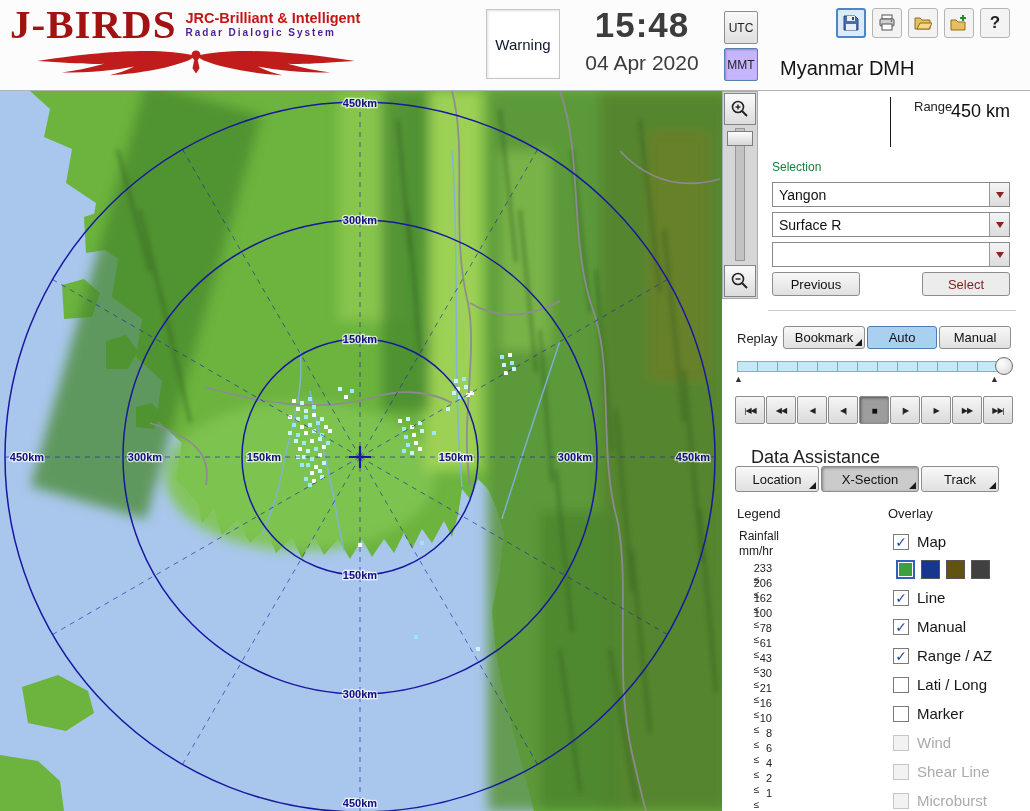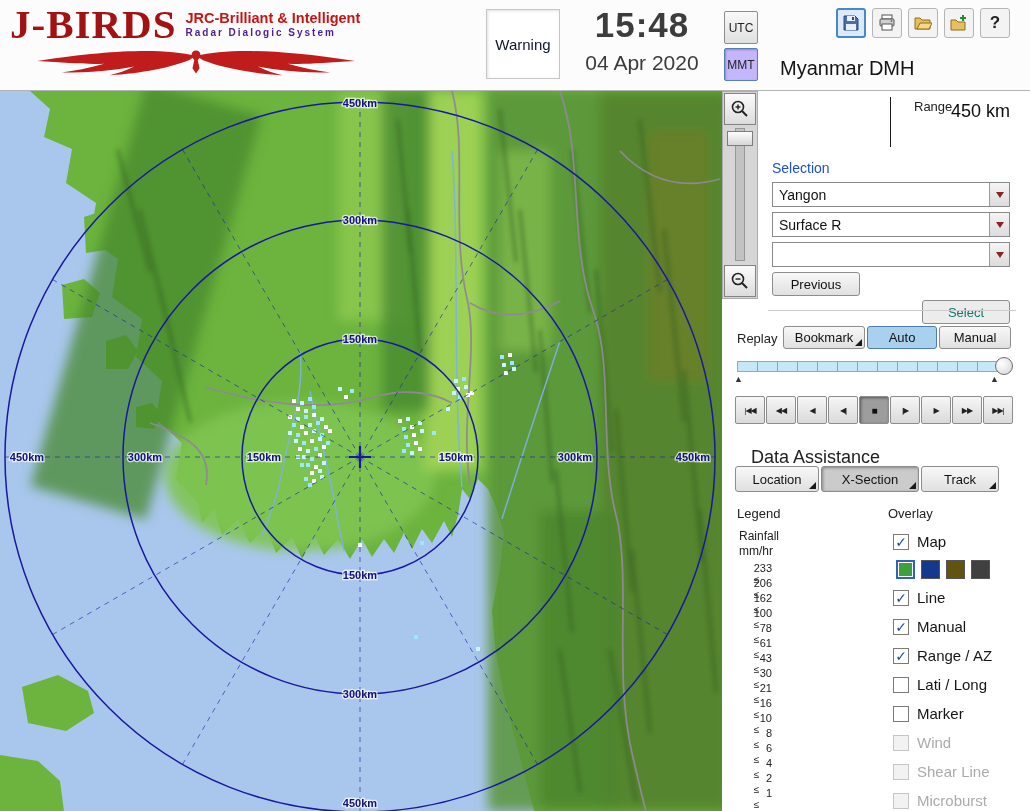--- a/index.html
+++ b/index.html
@@ -49,30 +49,30 @@
        border:1px solid #838383;display:flex;align-items:center;justify-content:center;}
   .zoom-track{flex:1;width:10px;background:#c2c2c2;border:1px solid #979797;margin:3px 0;position:relative;}
   .zoom-thumb{position:absolute;left:-9px;top:2px;width:26px;height:15px;
        background:linear-gradient(#fdfdfd,#d6d6d6);border:1px solid #7d7d7d;}
 
   
   #panel{position:absolute;left:722px;top:91px;width:308px;height:720px;background:#fff;}
   .vline{position:absolute;left:168px;top:6px;width:1px;height:50px;background:#1a1a1a;}
   .range-label{position:absolute;left:192px;top:8px;font-size:13px;color:#222;}
   .range-value{position:absolute;right:20px;top:10px;font-size:18px;color:#0d0d0d;}
-  .sel-label{position:absolute;left:50px;top:69px;font-size:14px;color:#1d4ed8;}
+  .sel-label{position:absolute;left:50px;top:69px;font-size:12px;color:#15803d;}
   .combo{position:absolute;left:50px;width:238px;height:25px;background:#fff;border:1px solid #8a8a8a;
        display:flex;align-items:center;}
   .combo-text{flex:1;padding-left:6px;font-size:14px;color:#111;}
   .combo-arrow{width:20px;height:100%;background:linear-gradient(#f4f4f4,#dcdcdc);border-left:1px solid #9a9a9a;
        display:flex;align-items:center;justify-content:center;}
   .tri{width:0;height:0;border-left:4px solid transparent;border-right:4px solid transparent;border-top:6px solid #8a2424;}
   .btn{position:absolute;background:linear-gradient(#f8f8f8,#e0e0e0);border:1px solid #8d8d8d;border-radius:3px;
        font-size:13px;color:#111;display:flex;align-items:center;justify-content:center;font-family:inherit;}
-  .btn.disabled{color:#0f766e;background:#ececec;margin-top:28px;}
+  .btn.disabled{color:#7f1d1d;background:#ececec;}
   .btn.pressed{background:#cbcbcb;box-shadow:inset 1px 1px 3px rgba(0,0,0,.35);}
   .btn.selected-blue{background:#a9d0ef;border-color:#4c7cb2;}
   .btn.corner::after{content:"";position:absolute;right:2px;bottom:2px;width:0;height:0;
        border-left:7px solid transparent;border-bottom:7px solid #1a1a1a;}
   .hline{position:absolute;left:46px;top:219px;width:248px;height:1px;background:#cdcdcd;}
   .replay-label{position:absolute;left:15px;top:240px;font-size:13px;color:#222;}
   .rtrack{position:absolute;left:15px;top:270px;width:270px;height:11px;background:#c6e8f6;
        border:1px solid #88aec2;background-image:repeating-linear-gradient(90deg,transparent 0 19px,#7fa8bc 19px 20px);}
   .rthumb{position:absolute;right:-7px;top:-5px;width:18px;height:18px;border-radius:50%;
        background:radial-gradient(circle at 35% 35%,#fff,#d4d4d4);border:1px solid #6d6d6d;}

